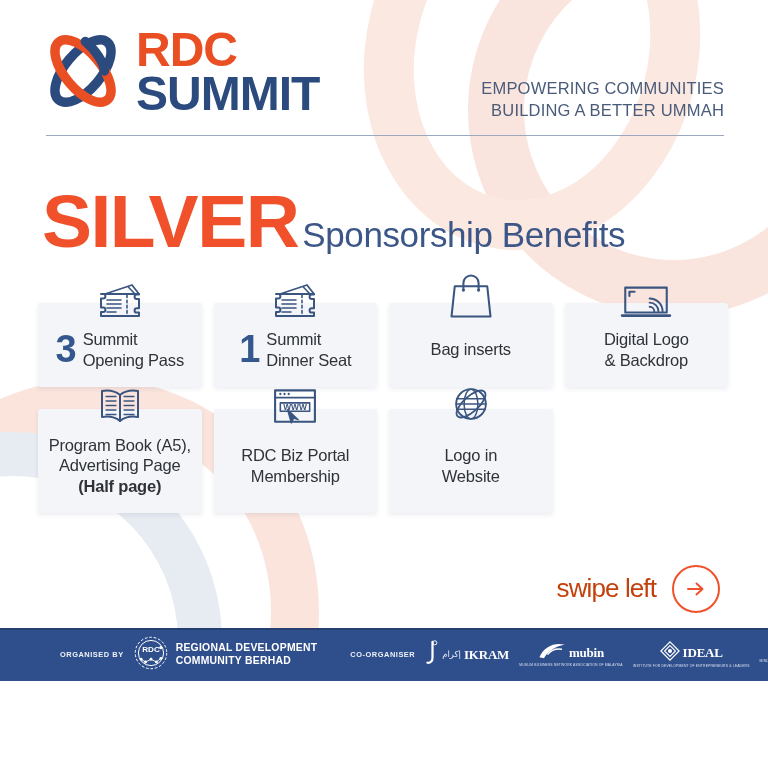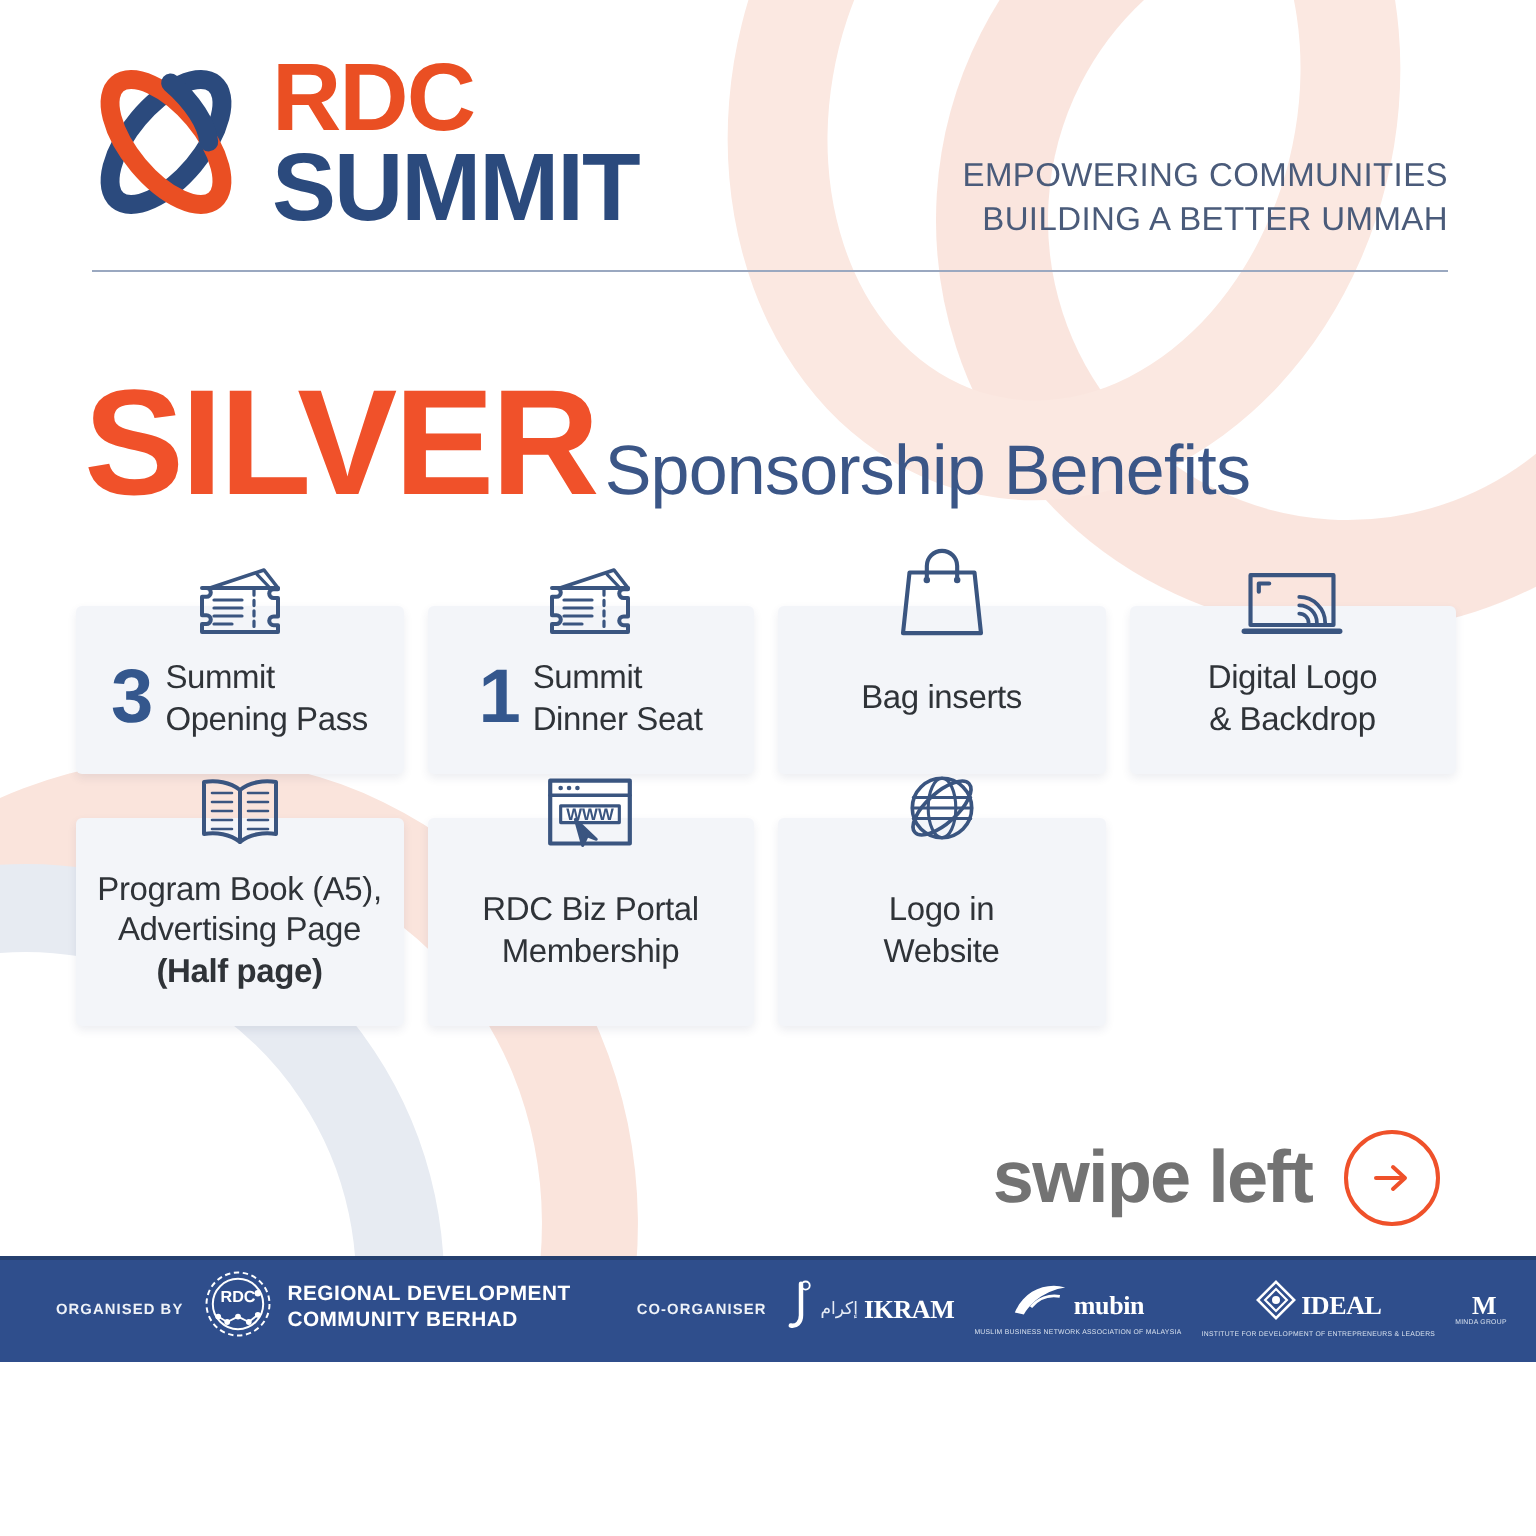--- a/index.html
+++ b/index.html
@@ -210,23 +210,23 @@
     z-index: 2;
     margin: 52px 48px 0 0;
     display: flex;
     align-items: center;
     justify-content: flex-end;
     gap: 16px;
   }
   .swipe-text { text-align: right; }
   .swipe-main {
     display: block;
-    font-size: 37px;
-    font-weight: bold;
-    color: #737373;
+    font-size: 26px;
+    font-weight: normal;
+    color: #c2410c;
     letter-spacing: -.9px;
     line-height: 1.04;
   }
   .swipe-sub {
     display: block;
     font-size: 19px;
     color: #5c6c86;
     letter-spacing: -.3px;
     line-height: 1.15;
   }
@@ -245,21 +245,21 @@
   .footer {
     position: absolute;
     left: 0;
     right: 0;
     bottom: 0;
     z-index: 3;
     height: 53px;
     background: #2f4e8c;
     display: flex;
     align-items: center;
-    padding: 0 10px 0 28px;
+    padding: 0 10px 0 60px;
     box-sizing: border-box;
     gap: 9px;
   }
   .footer-top-edge {
     position: absolute;
     left: 0; right: 0; top: 0;
     height: 2px;
     background: #25406f;
   }
   .f-label {

